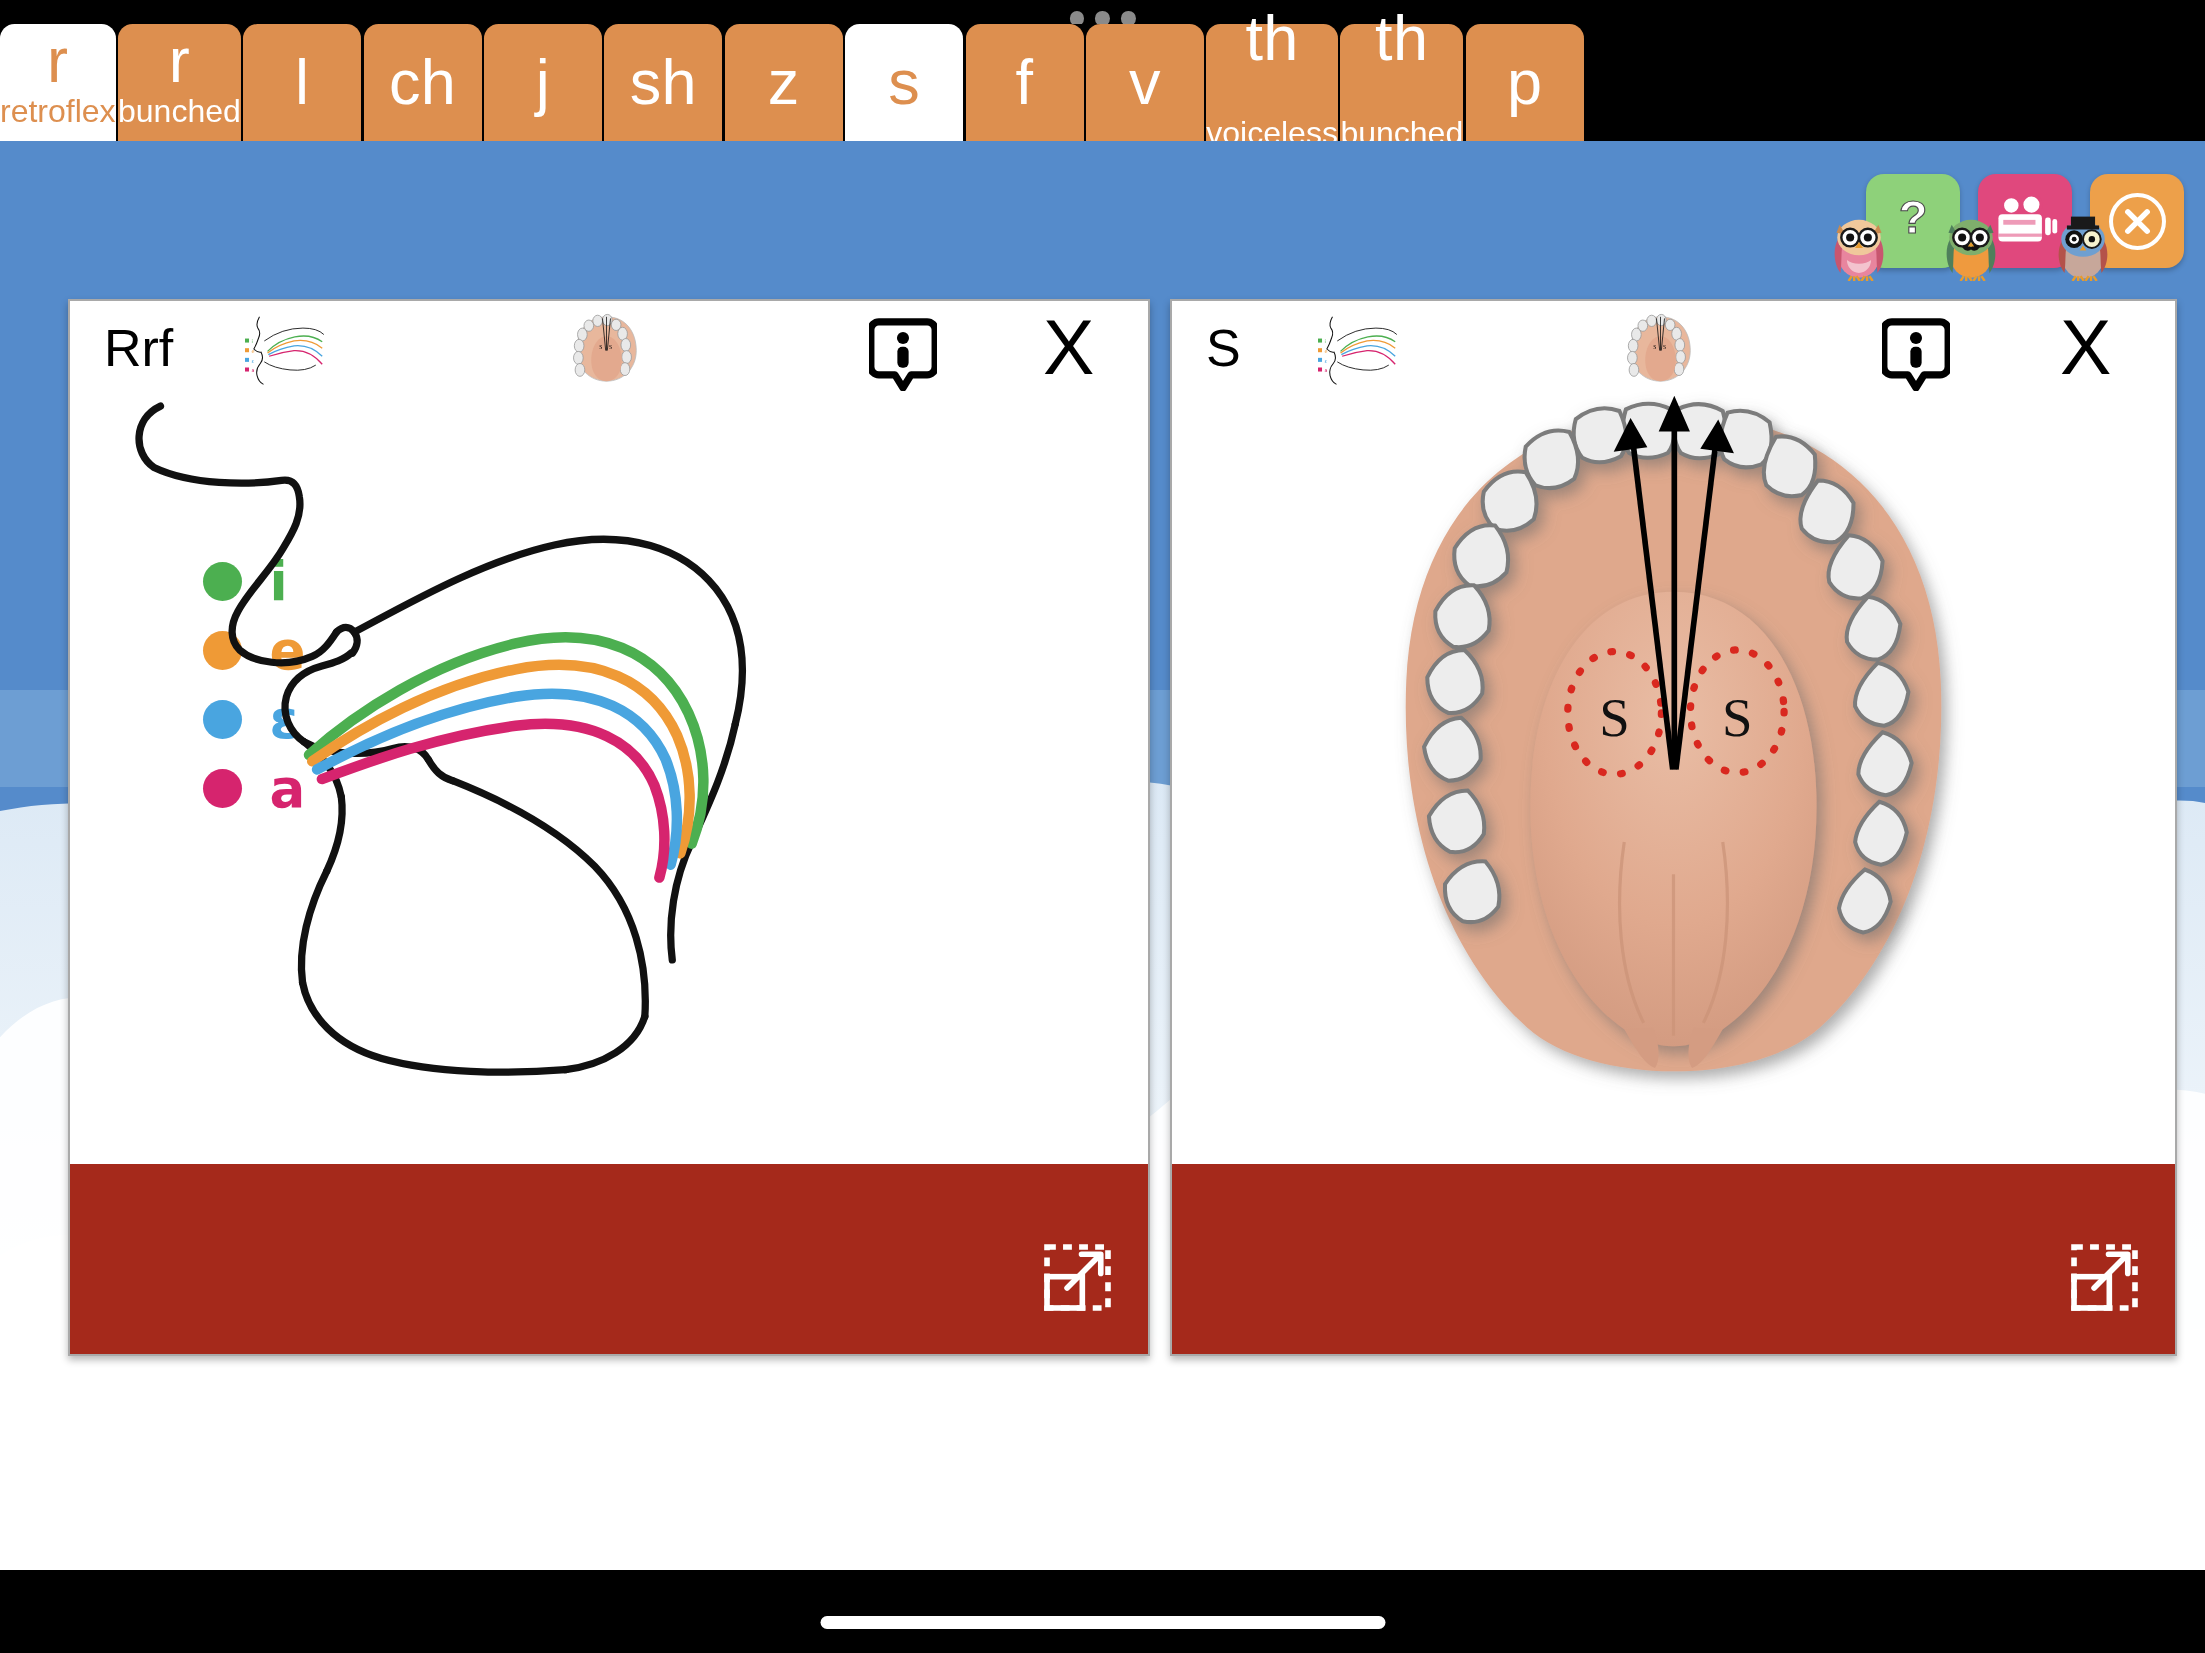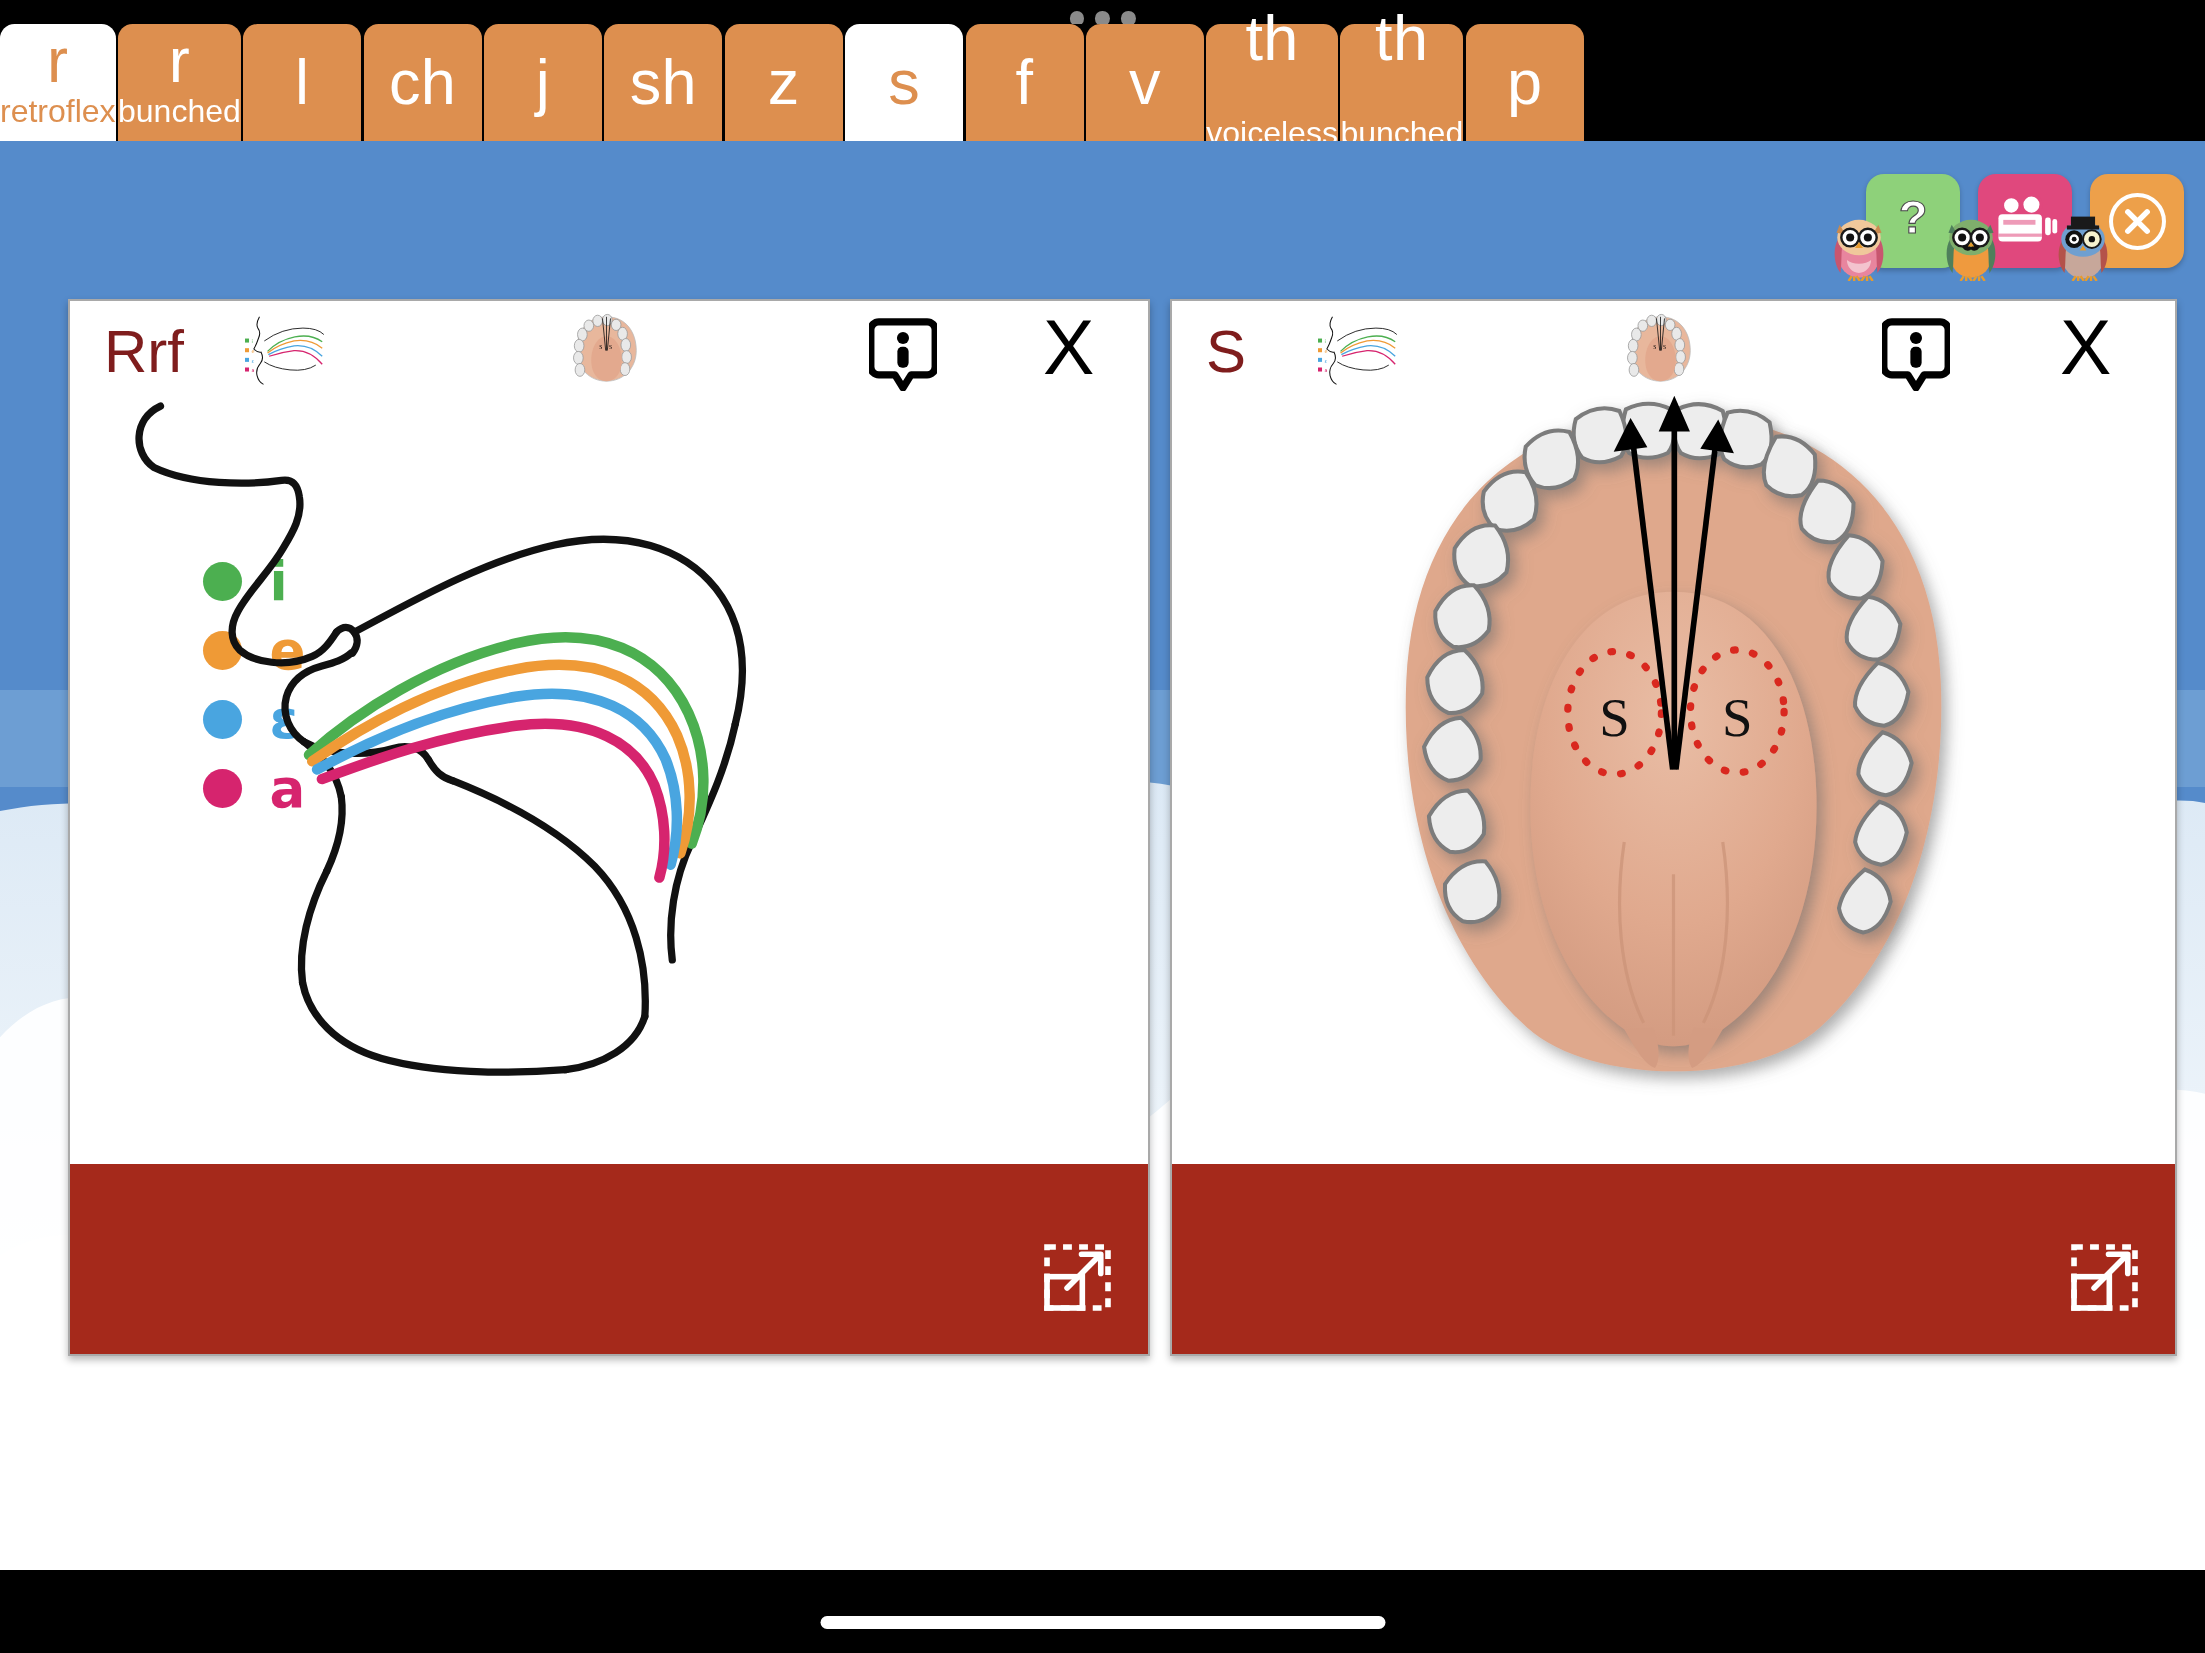--- a/index.html
+++ b/index.html
@@ -53,21 +53,21 @@
   .tb-close { background:#eda04a; }
   .tb-owl { position:absolute; left:-37px; bottom:-13px; width:60px; height:66px; z-index:2; }
 
   
   .panel { position:absolute; background:#ffffff;
            border:2.4px solid #a9a9a9; box-shadow:0 4px 7.3px rgba(0,0,0,.28); }
   #panel-left  { left:68px;   top:299px; width:1082px; height:1057px; }
   #panel-right { left:1170px; top:299px; width:1007px; height:1057px; }
 
   .panel-head { position:relative; height:89px; }
-  .head-label { position:absolute; left:34px; top:21px; font-size:60px; color:#7f1d1d;
+  .head-label { position:absolute; left:34px; top:21px; font-size:52px; color:#000000;
                 font-family:"Liberation Sans", sans-serif; line-height:1; }
   .head-thumb { position:absolute; top:11.3px; width:121px; height:74px; }
   .head-icon  { position:absolute; top:16px; }
   .info-icon  { width:68px; height:74px; }
   .x-icon     { font-size:77px; font-weight:400; line-height:1;
                 font-family:"Liberation Sans", sans-serif; color:#000; }
 
   .panel-body { position:absolute; left:0; right:0; top:89px; bottom:190px; overflow:hidden; }
 
   .panel-foot { position:absolute; left:0; right:0; bottom:0; height:190px; background:#a5291b; }

